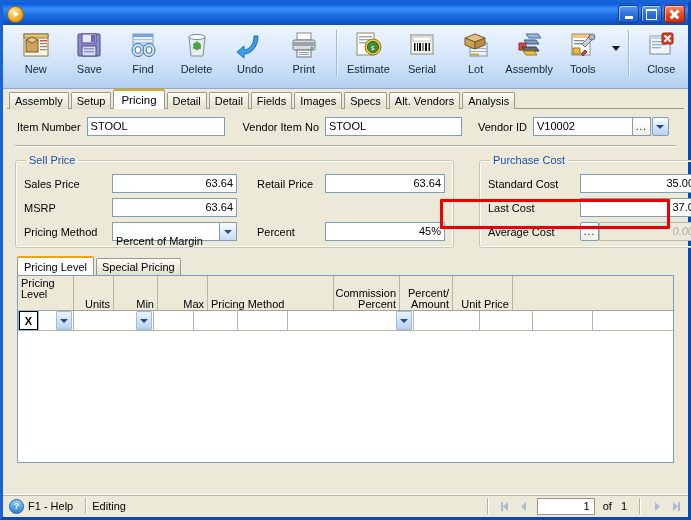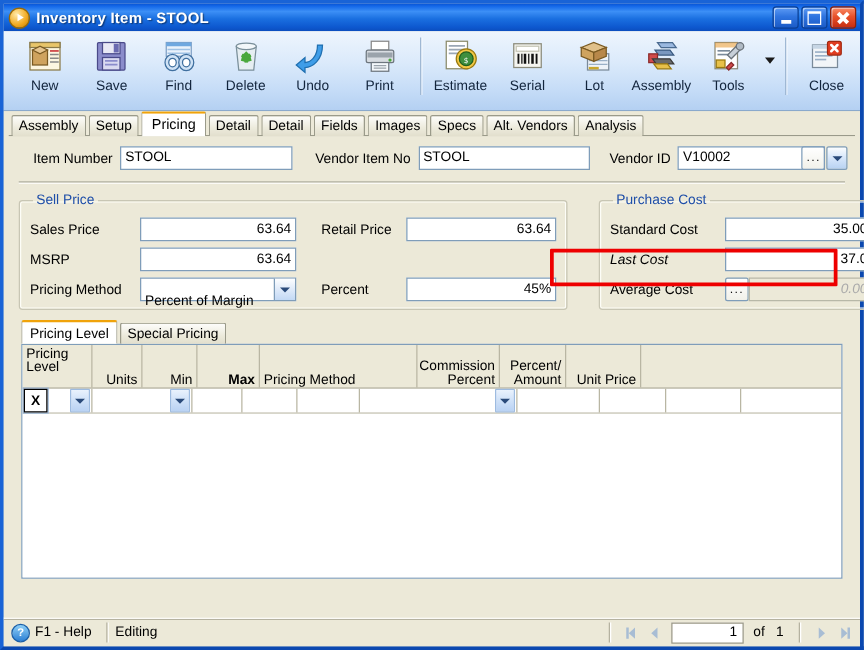--- a/index.html
+++ b/index.html
@@ -109,21 +109,21 @@
     border-top:2px solid #f0a30a;
     z-index:3;padding:0 7px;
   }
 
   
   .page{
     flex:1 1 auto;background:#ece9d8;position:relative;
     border-top:none;padding:0;
   }
   .topfields{
-    display:flex;align-items:center;padding:8px 0 0 14px;gap:0;justify-content:center;
+    display:flex;align-items:center;padding:8px 0 0 14px;gap:0;
   }
   .lbl{color:#000;font-size:11px;white-space:nowrap;}
   .txt{
     box-sizing:border-box;height:19px;
     border:1px solid #7f9db9;background:#fff;
     font-family:"Liberation Sans", sans-serif;font-size:11px;color:#000;
     padding:0 3px;line-height:17px;
   }
   .txt.right{text-align:right;}
   .txt.dis{background:#ece9d8;color:#aaa;border:1px solid #b8b8a8;font-style:italic;}
@@ -262,23 +262,20 @@
 </style>
 </head>
 <body>
 
 <div class="window">
 
   <div class="titlebar">
     <div class="title-icon">
         <span></span>
       </div>
-    <div class="title-text">
-      <span>Inventory Item</span><span> - </span><span class="sub">STOOL</span>
-    </div>
     <div class="win-btns">
       <div class="wb min">
           <i></i>
         </div>
       <div class="wb max">
           <i></i>
         </div>
       <div class="wb close">
           <i></i>
         </div>
@@ -531,21 +528,21 @@
         </div>
       </fieldset>
 
       <fieldset class="grp" style="width:218px;position:relative;">
         <legend>Purchase Cost</legend>
         <div class="row">
           <div class="lbl" style="width:92px;">Standard Cost</div>
           <div class="txt right" style="width:118px;">35.00</div>
         </div>
         <div class="row">
-          <div class="lbl" style="width:92px;font-style:italic;">Last Cost</div>
+          <div class="lbl" style="width:92px;">Last Cost</div>
           <div class="txt right" style="width:124px;">37.00</div>
         </div>
         <div class="row">
           <div class="lbl" style="width:92px;">Average Cost</div>
           <div class="ellbtn">...</div>
           <div class="txt right dis" style="width:99px;">0.00</div>
         </div>
       </fieldset>
     </div>
 
@@ -557,21 +554,21 @@
     </div>
 
     <div class="gridwrap">
       <div class="ghead">
         <div class="gh two" style="width:56px;flex-direction:column;justify-content:flex-start;">
           <span>Pricing</span>
           <span>Level</span>
         </div>
         <div class="gh r" style="width:40px;">Units</div>
         <div class="gh r" style="width:44px;">Min</div>
-        <div class="gh r" style="width:50px;font-weight:bold;">Max</div>
+        <div class="gh r" style="width:50px;">Max</div>
         <div class="gh" style="width:126px;">Pricing Method</div>
         <div class="gh two r" style="width:66px;flex-direction:column;align-items:flex-end;">
           <span>Commission</span>
           <span>Percent</span>
         </div>
         <div class="gh two r" style="width:53px;flex-direction:column;align-items:flex-end;">
           <span>Percent/</span>
           <span>Amount</span>
         </div>
         <div class="gh r" style="width:60px;">Unit Price</div>

